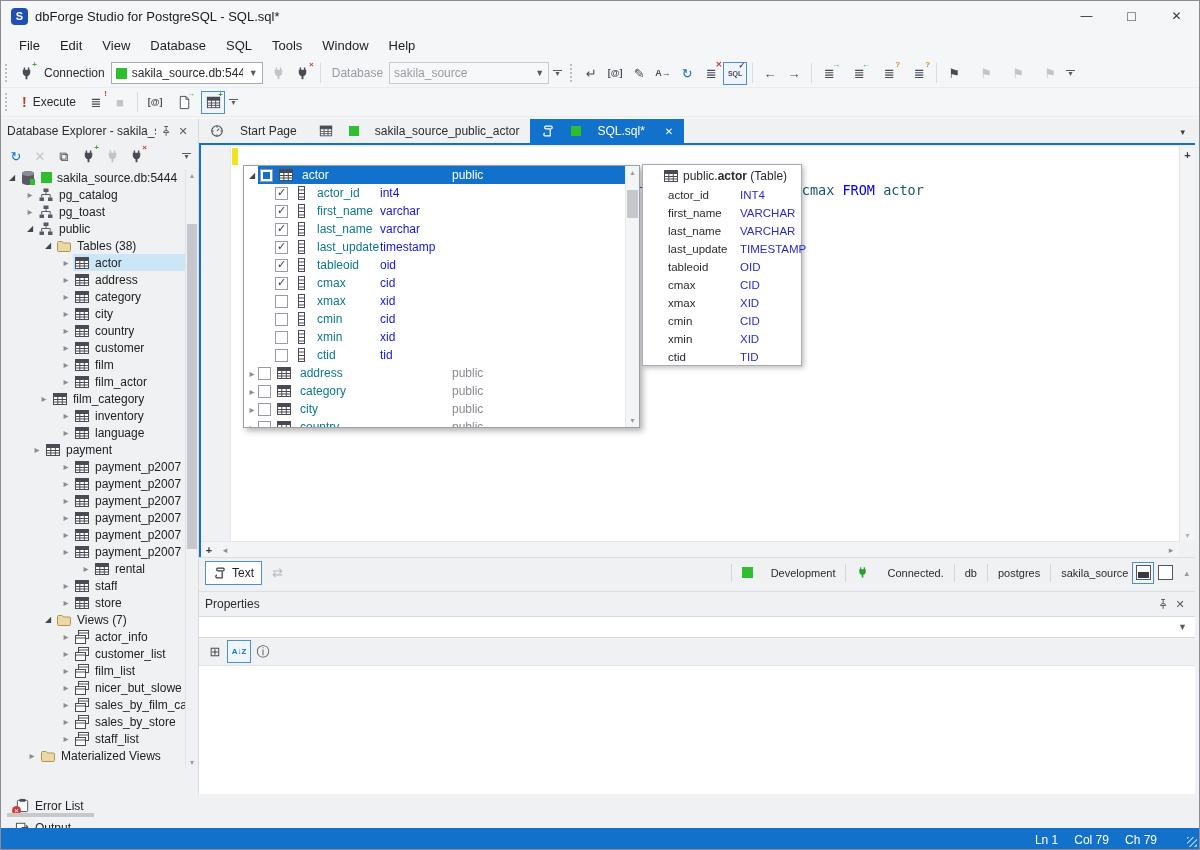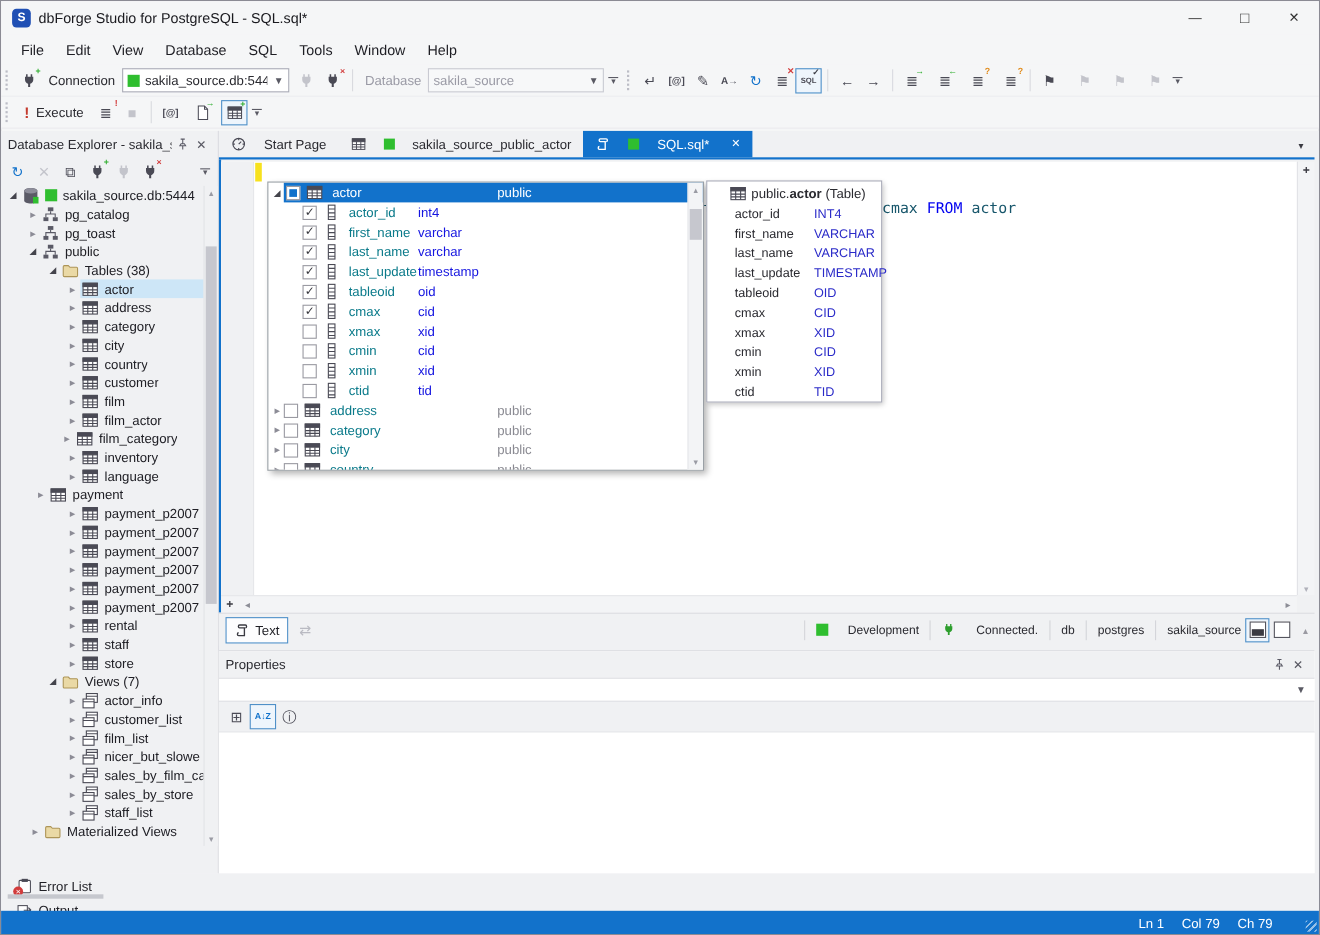--- a/index.html
+++ b/index.html
@@ -635,21 +635,21 @@
           <span class="rowbody">
             <span class="ticon" data-name="tree-item-icon">
               <svg viewBox="0 0 16 16">
                 <use href="#icon-table"></use>
               </svg>
             </span>
 
             <span class="tlabel" data-name="tree-item-label">film_actor</span>
           </span>
         </div>
-        <div class="trow" data-name="tree-item" style="padding-left: 53px; text-align: right;">
+        <div class="trow" data-name="tree-item" style="padding-left: 36px; text-align: right;">
           <span class="exp collapsed" data-name="expander-icon"></span>
           <span class="rowbody">
             <span class="ticon" data-name="tree-item-icon">
               <svg viewBox="0 0 16 16">
                 <use href="#icon-table"></use>
               </svg>
             </span>
 
             <span class="tlabel" data-name="tree-item-label">film_category</span>
           </span>
@@ -755,21 +755,21 @@
           <span class="rowbody">
             <span class="ticon" data-name="tree-item-icon">
               <svg viewBox="0 0 16 16">
                 <use href="#icon-table"></use>
               </svg>
             </span>
 
             <span class="tlabel" data-name="tree-item-label">payment_p2007</span>
           </span>
         </div>
-        <div class="trow" data-name="tree-item" style="padding-left: 58px;">
+        <div class="trow" data-name="tree-item" style="padding-left: 78px;">
           <span class="exp collapsed" data-name="expander-icon"></span>
           <span class="rowbody">
             <span class="ticon" data-name="tree-item-icon">
               <svg viewBox="0 0 16 16">
                 <use href="#icon-table"></use>
               </svg>
             </span>
 
             <span class="tlabel" data-name="tree-item-label">rental</span>
           </span>

